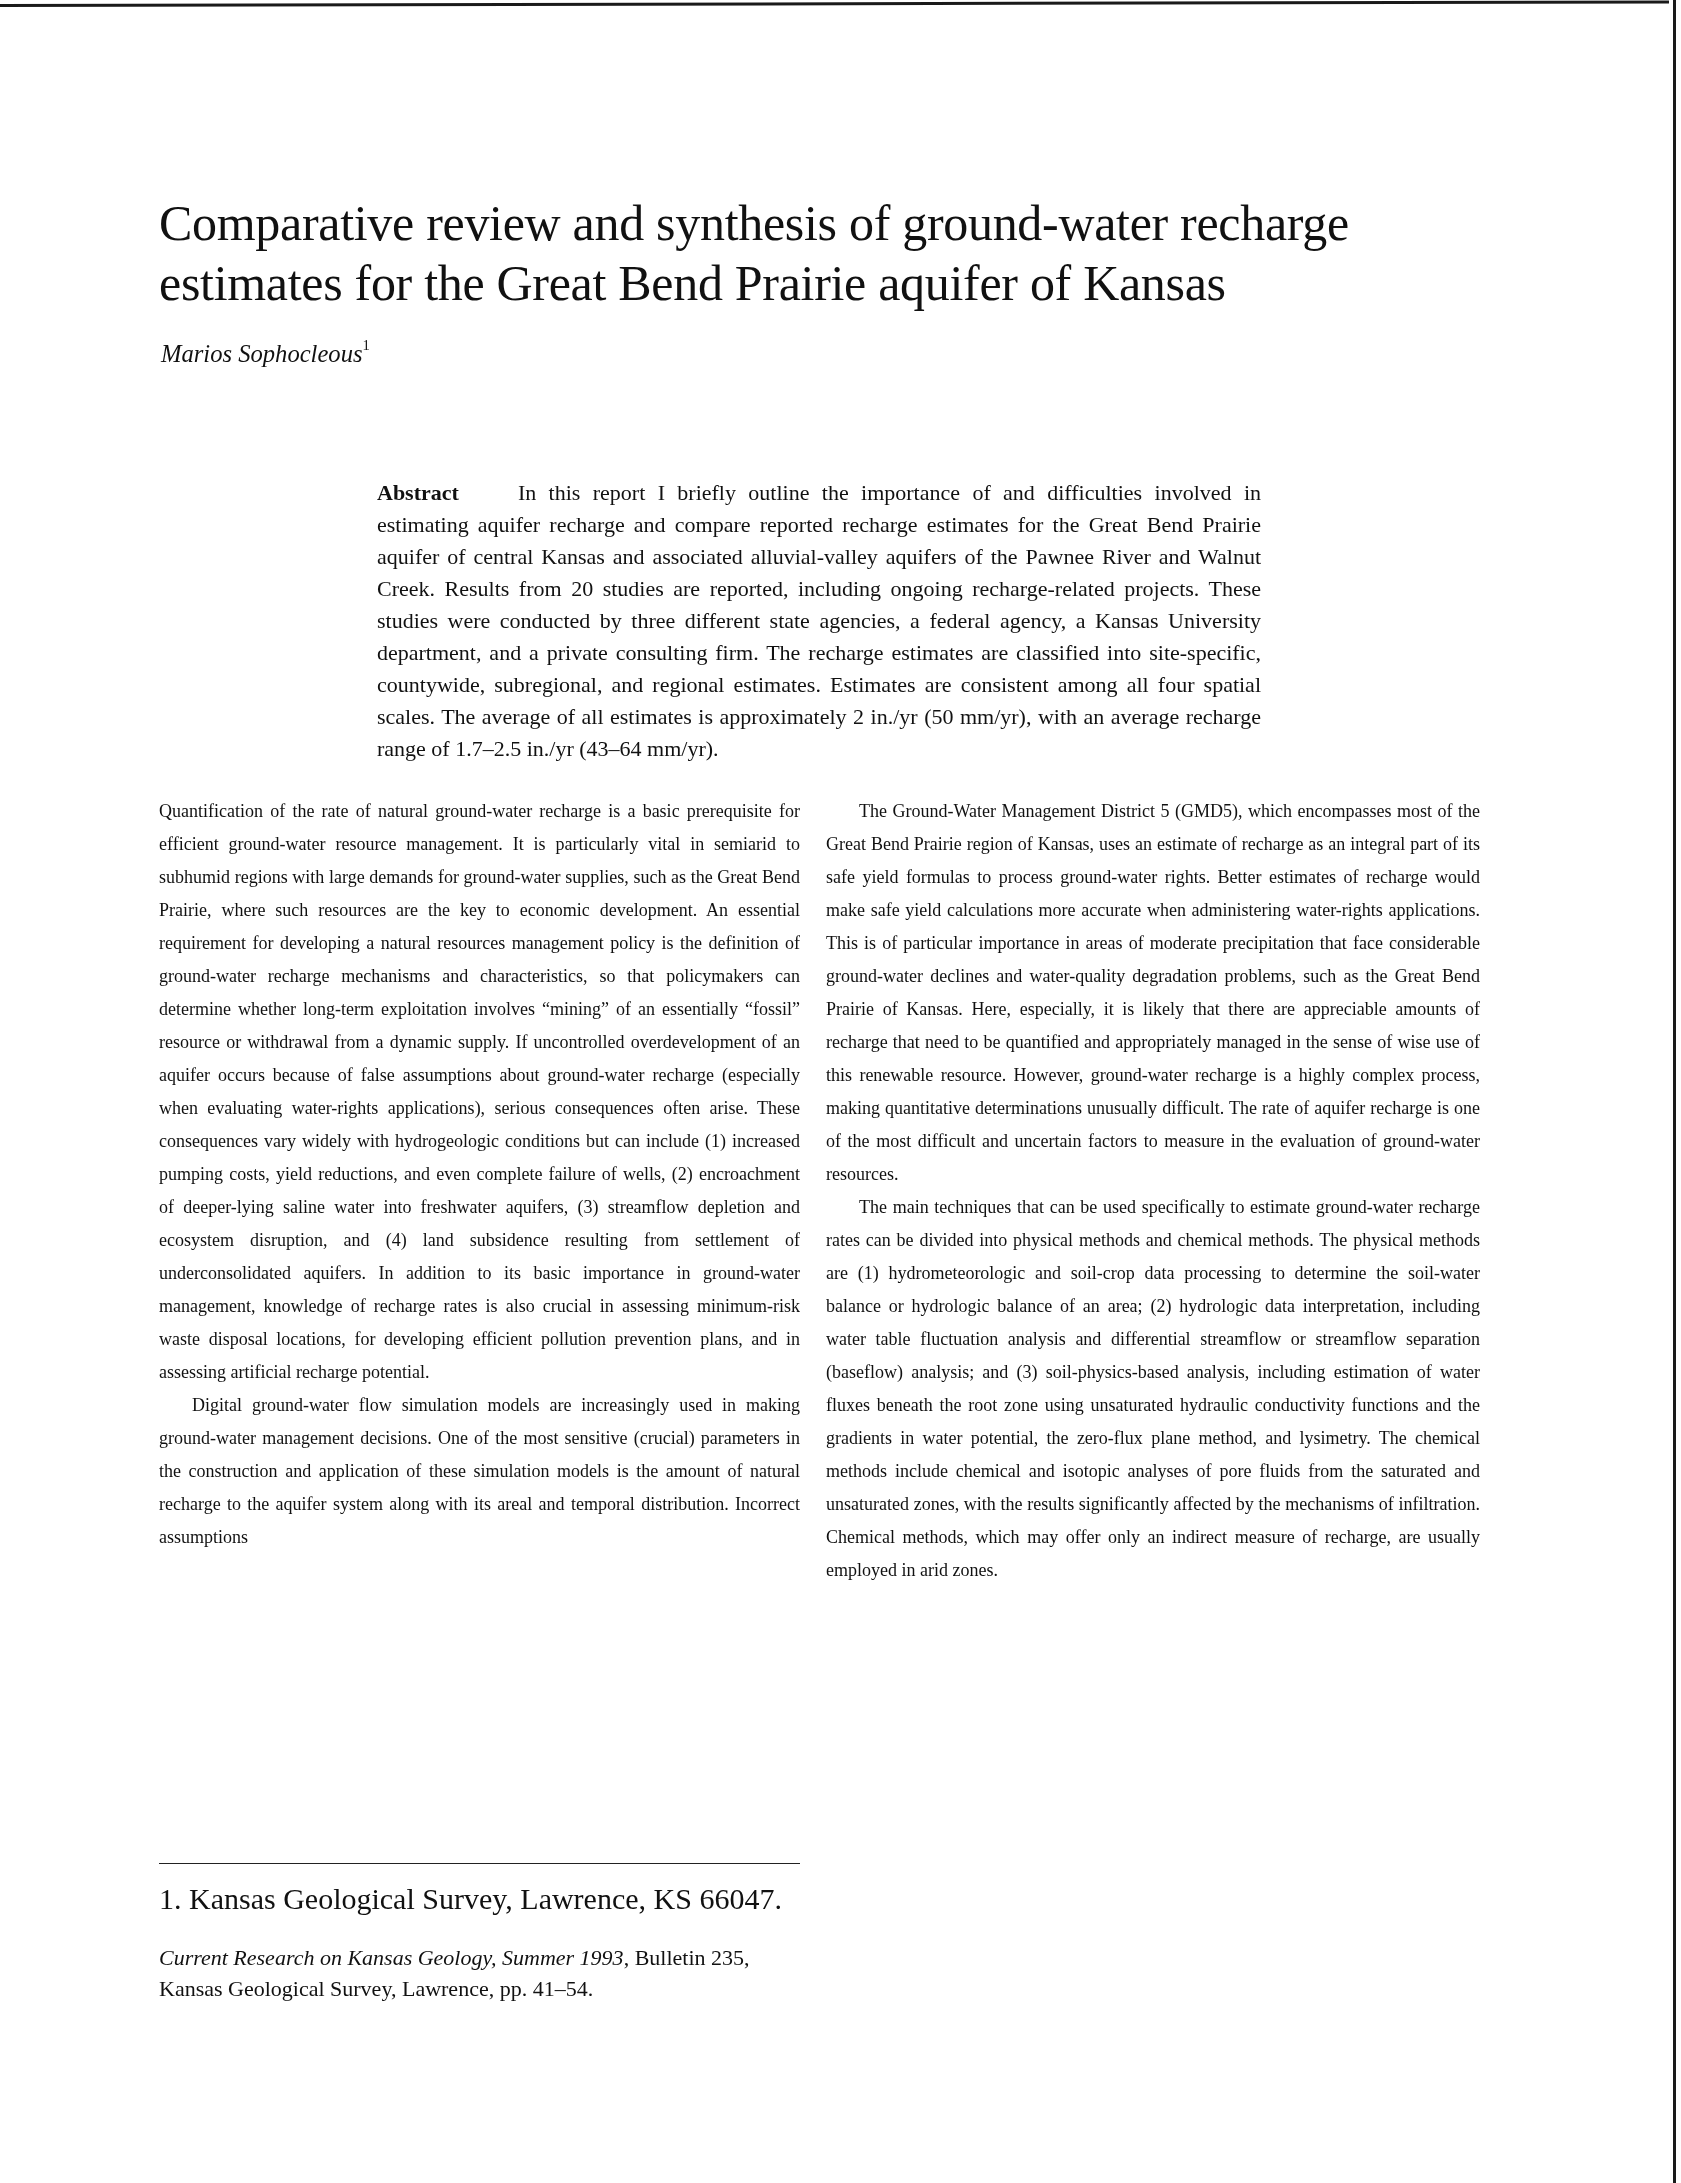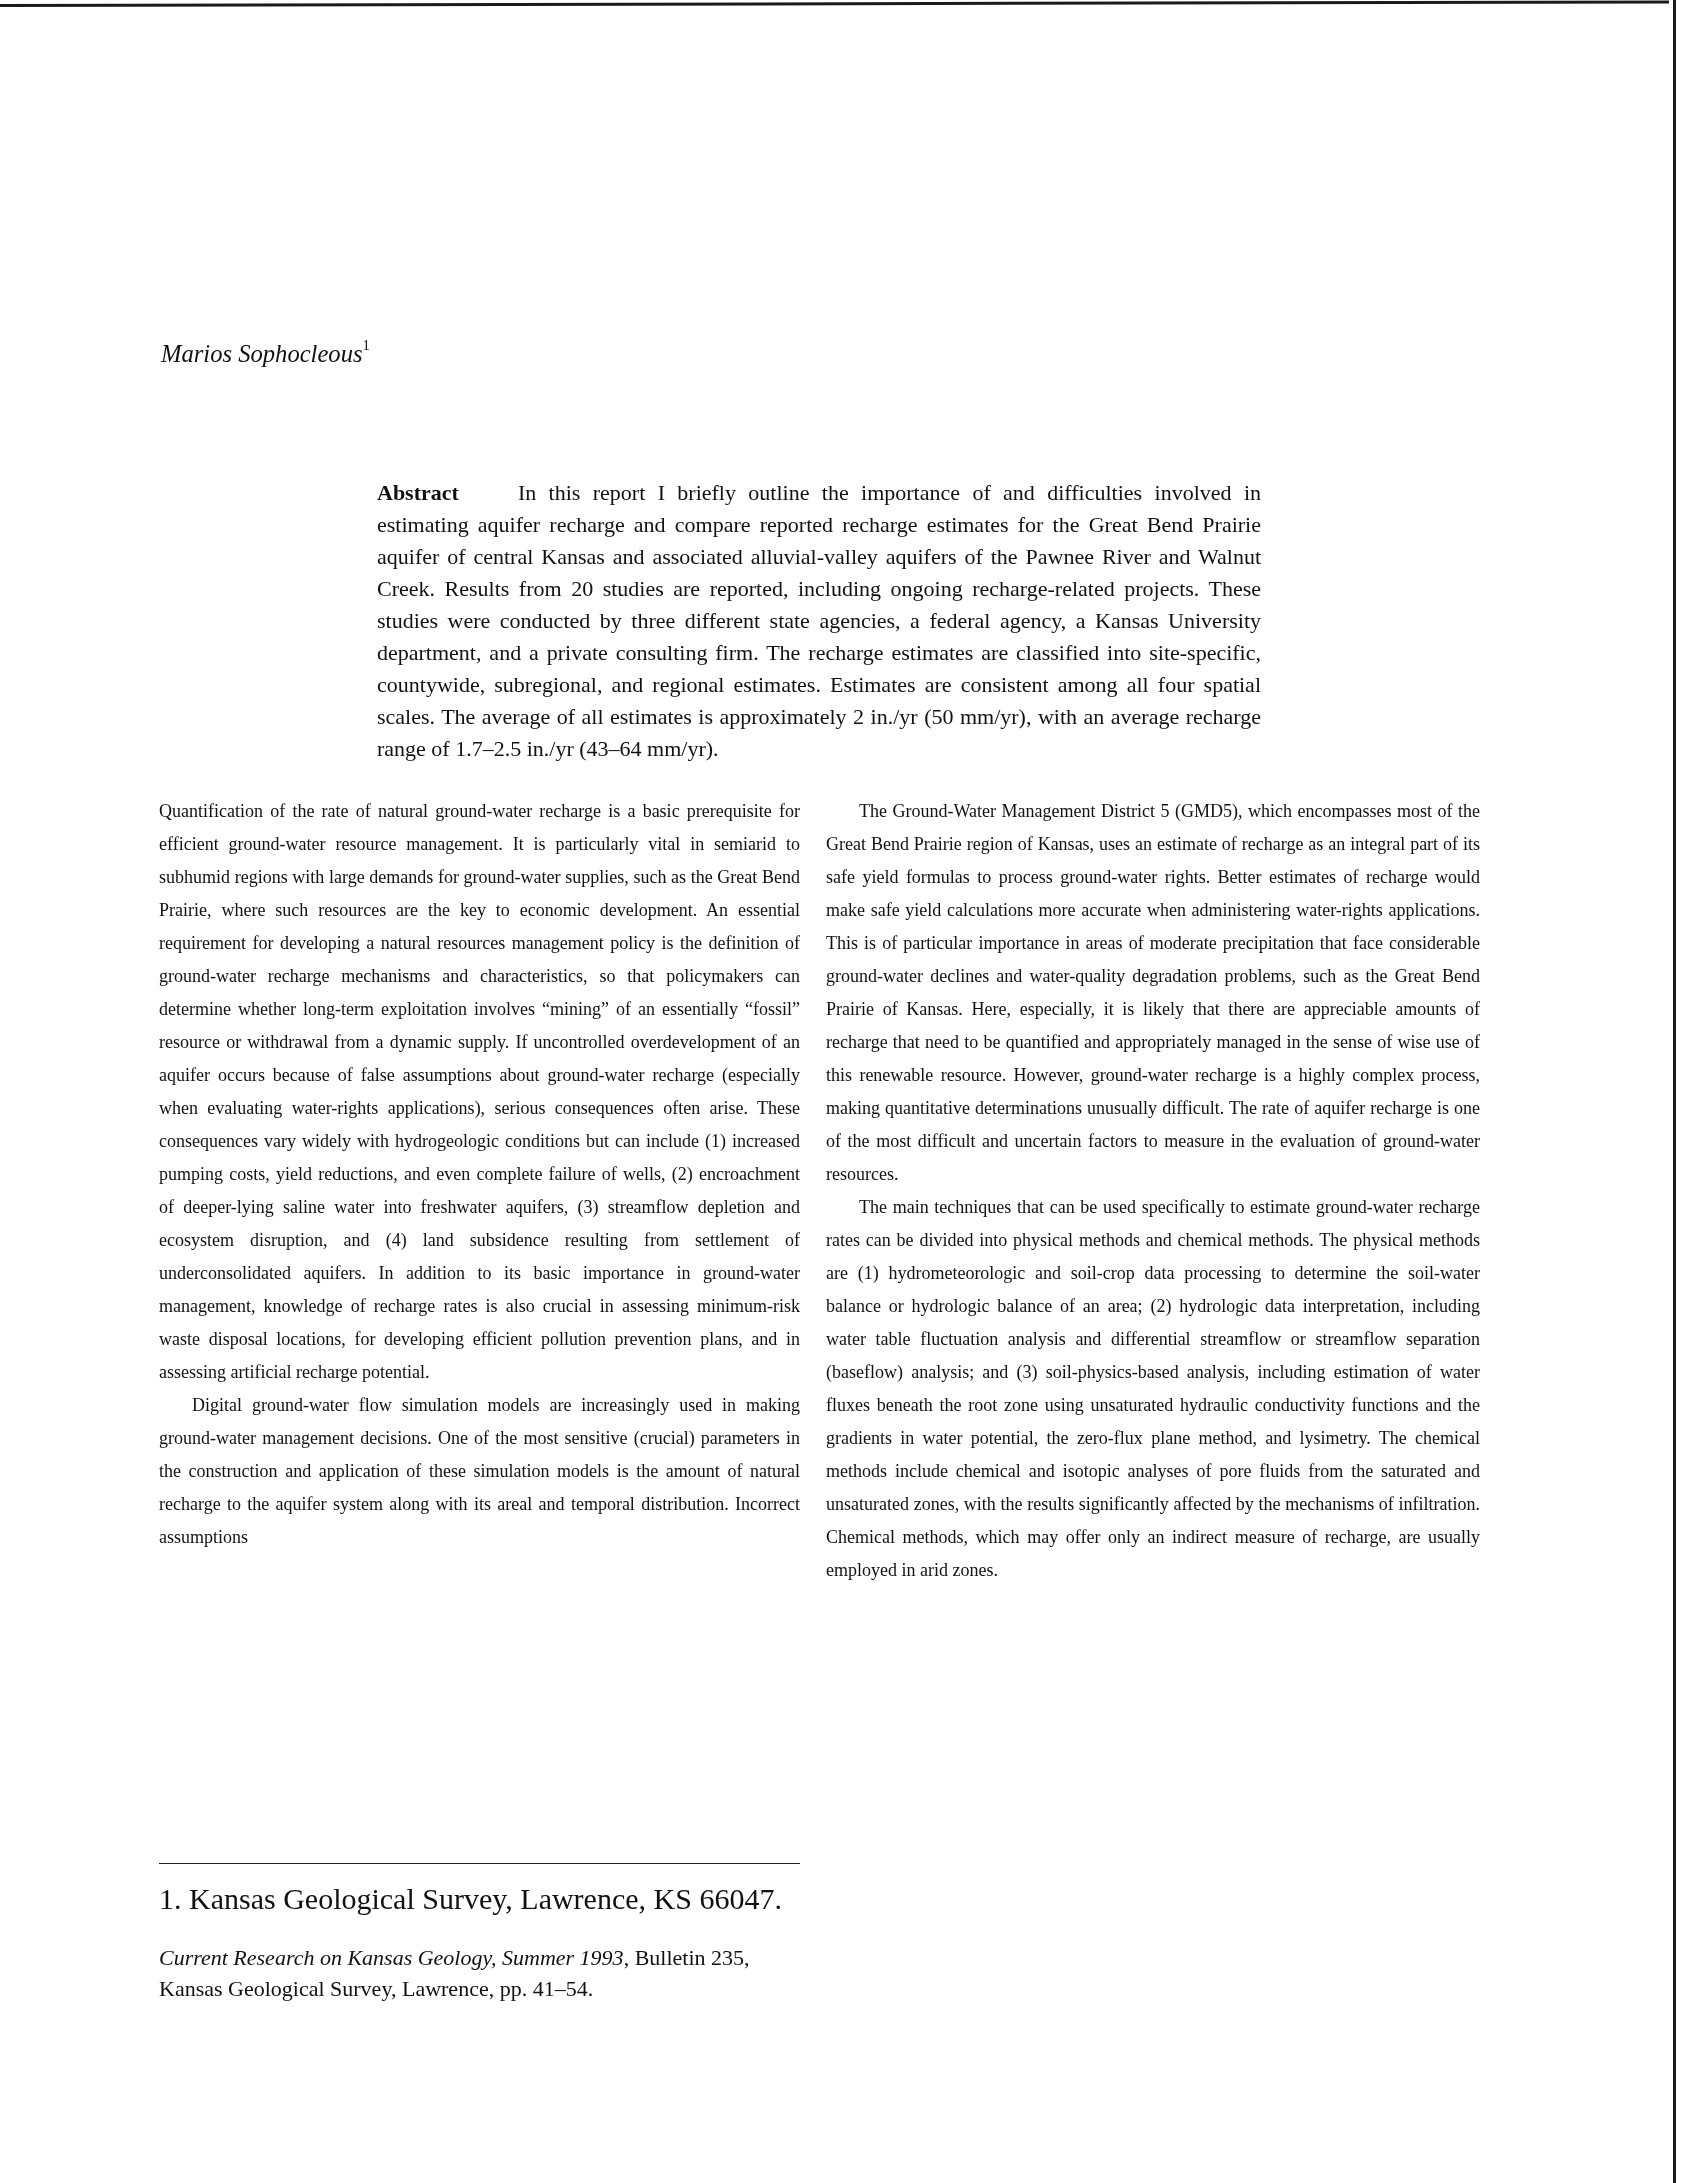--- a/index.html
+++ b/index.html
@@ -22,21 +22,22 @@
     .citation { position: absolute; left: 159px; top: 1943px; width: 641px; font-size: 22px; line-height: 30.5px; }
     .citation i { font-style: italic; }
   </style>
 </head>
 <body>
 
 <div class="top-rule"></div>
 <div class="right-rule"></div>
 
 <h1 class="title">
-  <br>
+  <span>Comparative review and synthesis of ground-water recharge</span><br>
+  <span>estimates for the Great Bend Prairie aquifer of Kansas</span>
 </h1>
 
 <div class="author">
   <span>Marios Sophocleous</span><sup>1</sup>
 </div>
 
 <div class="abstract">
   <span class="label">Abstract</span><span>In this report I briefly outline the importance of and difficulties involved in estimating aquifer recharge and compare reported recharge estimates for the Great Bend Prairie aquifer of central Kansas and associated alluvial-valley aquifers of the Pawnee River and Walnut Creek. Results from 20 studies are reported, including ongoing recharge-related projects. These studies were conducted by three different state agencies, a federal agency, a Kansas University department, and a private consulting firm. The recharge estimates are classified into site-specific, countywide, subregional, and regional estimates. Estimates are consistent among all four spatial scales. The average of all estimates is approximately 2 in./yr (50 mm/yr), with an average recharge range of 1.7–2.5 in./yr (43–64 mm/yr).</span>
 </div>
 

